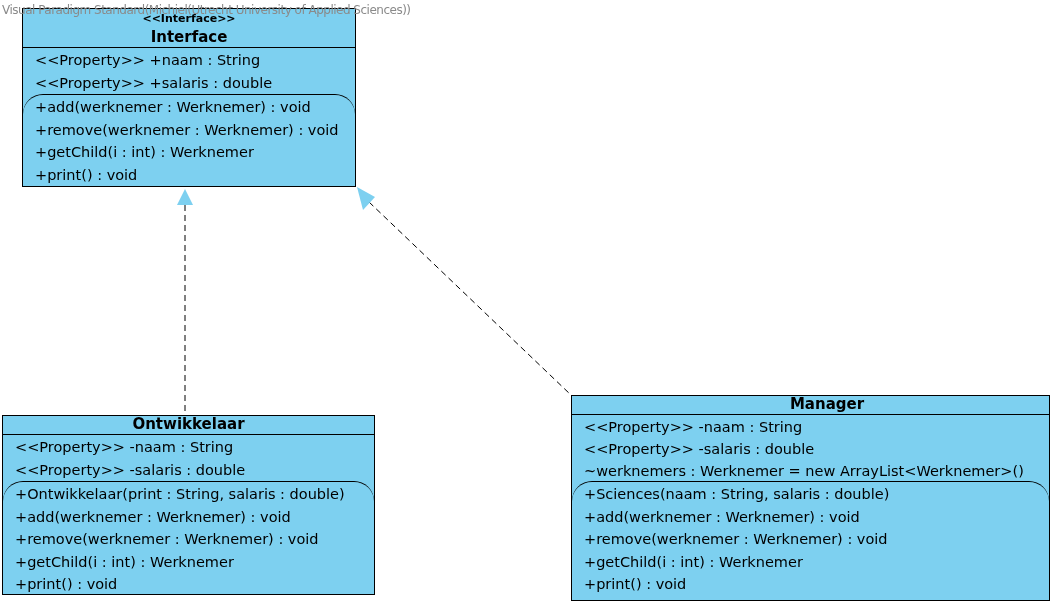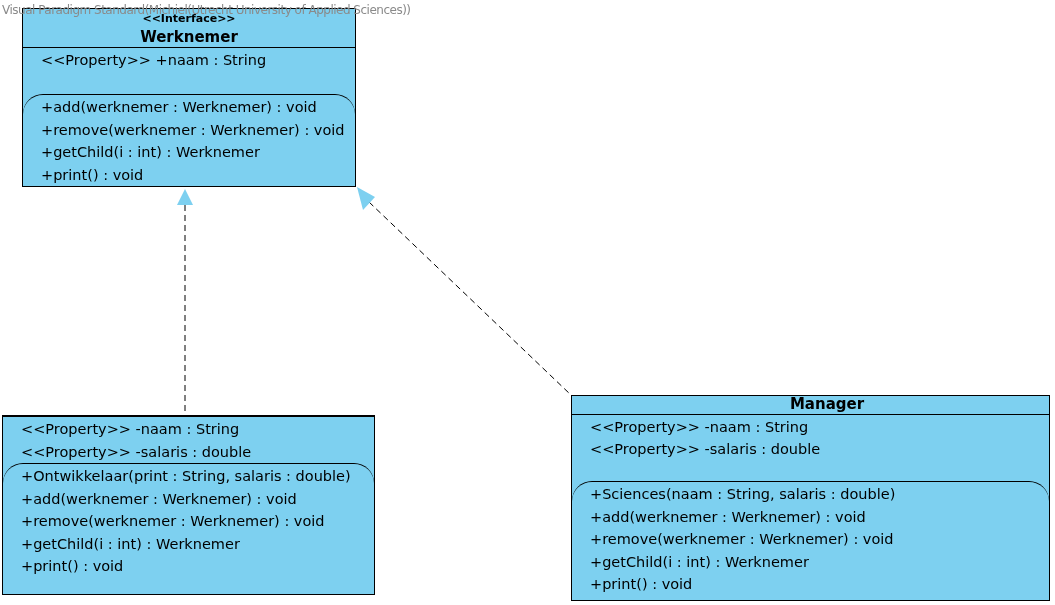--- a/index.html
+++ b/index.html
@@ -47,21 +47,21 @@
   }
   .uml-classname {
     font-weight:bold;
     font-size:15px;
     line-height:18px;
     white-space:nowrap;
   }
   .uml-section {
     border-top:1px solid #000;
     box-sizing:border-box;
-    padding:1px 0 0 18px;
+    padding:1px 0 0 12px;
     overflow:hidden;
     flex:0 0 auto;
   }
   .uml-section.grow { flex:1 1 auto;border-radius:20px; }
   .member {
     font-size:14.5px;
     line-height:22.5px;
     white-space:nowrap;
   }
 
@@ -99,54 +99,59 @@
 </head>
 <body>
 
 <div id="canvas">
 
   <div class="watermark">Visual Paradigm Standard(Michiel(Utrecht University of Applied Sciences))</div>
 
   <div class="uml-class" id="cls-werknemer">
     <div class="uml-header">
       <div class="uml-stereotype">&lt;&lt;Interface&gt;&gt;</div>
-      <div class="uml-classname">Werknemer</div>
+      <div class="uml-classname">Interface</div>
     </div>
     <div class="uml-section attrs">
       <div class="member">&lt;&lt;Property&gt;&gt; +naam : String</div>
+      <div class="member">&lt;&lt;Property&gt;&gt; +salaris : double</div>
     </div>
     <div class="uml-section grow">
       <div class="member">+add(werknemer : Werknemer) : void</div>
       <div class="member">+remove(werknemer : Werknemer) : void</div>
       <div class="member">+getChild(i : int) : Werknemer</div>
       <div class="member">+print() : void</div>
     </div>
   </div>
 
   <div class="uml-class" id="cls-ontwikkelaar">
+    <div class="uml-header">
+      <div class="uml-classname">Ontwikkelaar</div>
+    </div>
     <div class="uml-section attrs">
       <div class="member">&lt;&lt;Property&gt;&gt; -naam : String</div>
       <div class="member">&lt;&lt;Property&gt;&gt; -salaris : double</div>
     </div>
     <div class="uml-section grow">
       <div class="member">+Ontwikkelaar(print : String, salaris : double)</div>
       <div class="member">+add(werknemer : Werknemer) : void</div>
       <div class="member">+remove(werknemer : Werknemer) : void</div>
       <div class="member">+getChild(i : int) : Werknemer</div>
       <div class="member">+print() : void</div>
     </div>
   </div>
 
   <div class="uml-class" id="cls-manager">
     <div class="uml-header">
       <div class="uml-classname">Manager</div>
     </div>
     <div class="uml-section attrs">
       <div class="member">&lt;&lt;Property&gt;&gt; -naam : String</div>
       <div class="member">&lt;&lt;Property&gt;&gt; -salaris : double</div>
+      <div class="member">~werknemers : Werknemer = new ArrayList&lt;Werknemer&gt;()</div>
     </div>
     <div class="uml-section grow">
       <div class="member">+Sciences(naam : String, salaris : double)</div>
       <div class="member">+add(werknemer : Werknemer) : void</div>
       <div class="member">+remove(werknemer : Werknemer) : void</div>
       <div class="member">+getChild(i : int) : Werknemer</div>
       <div class="member">+print() : void</div>
     </div>
   </div>
 

